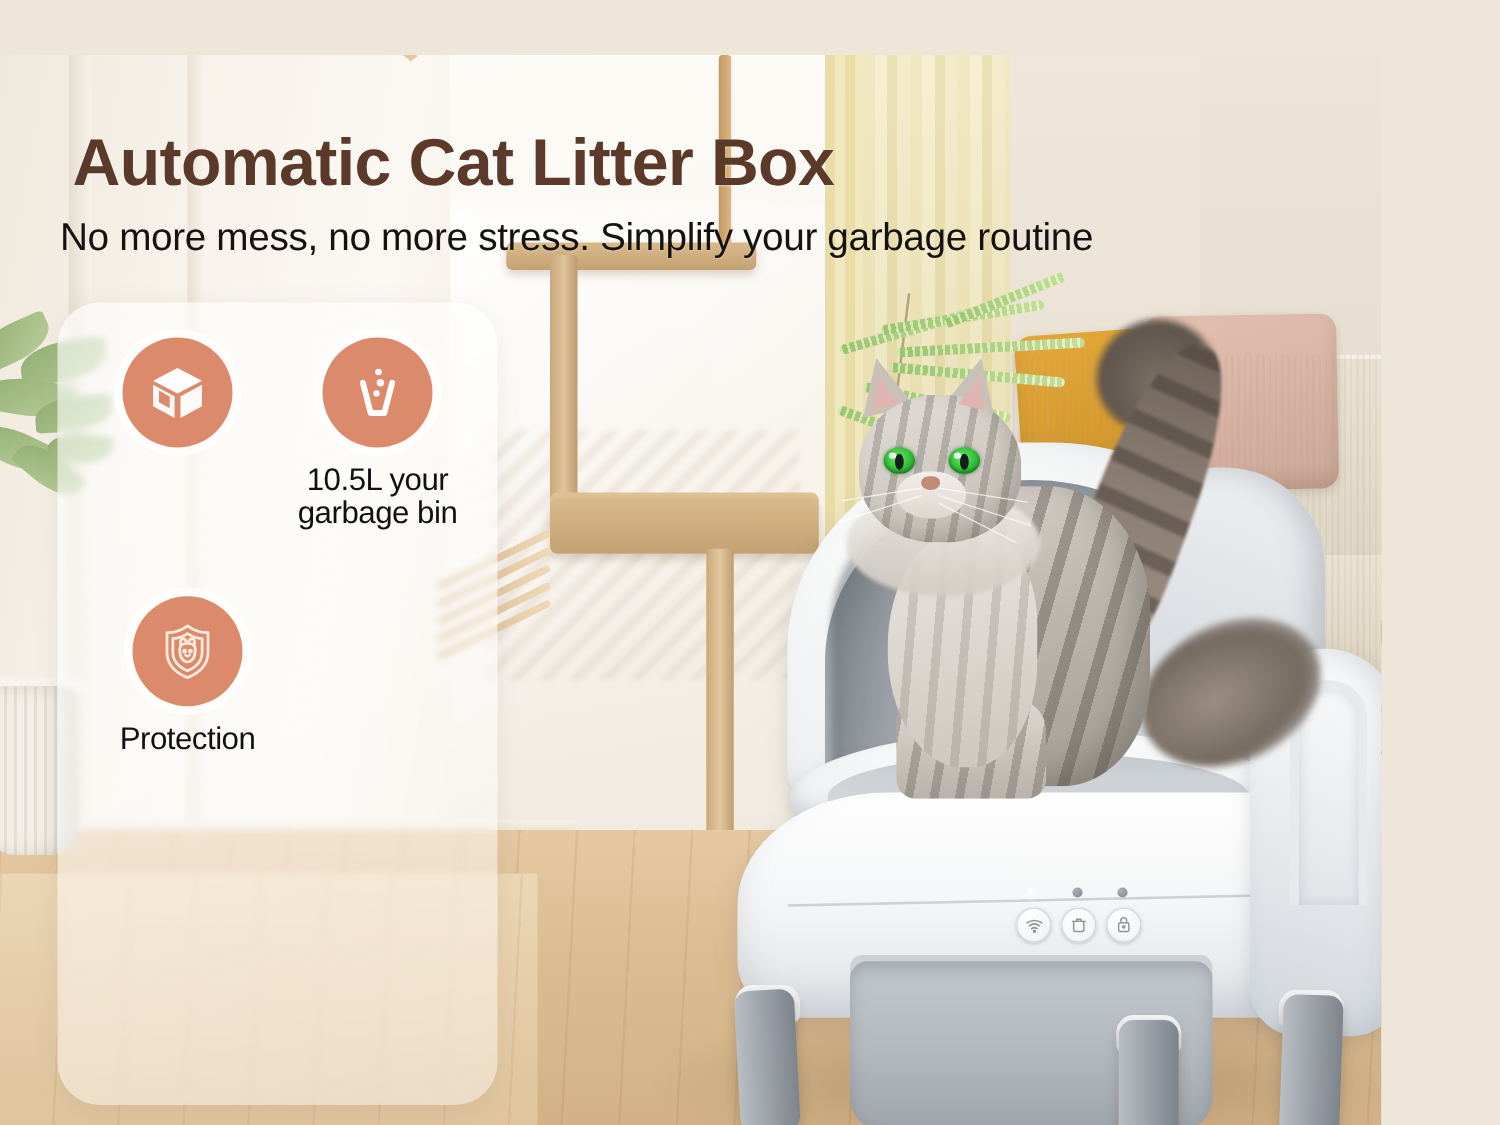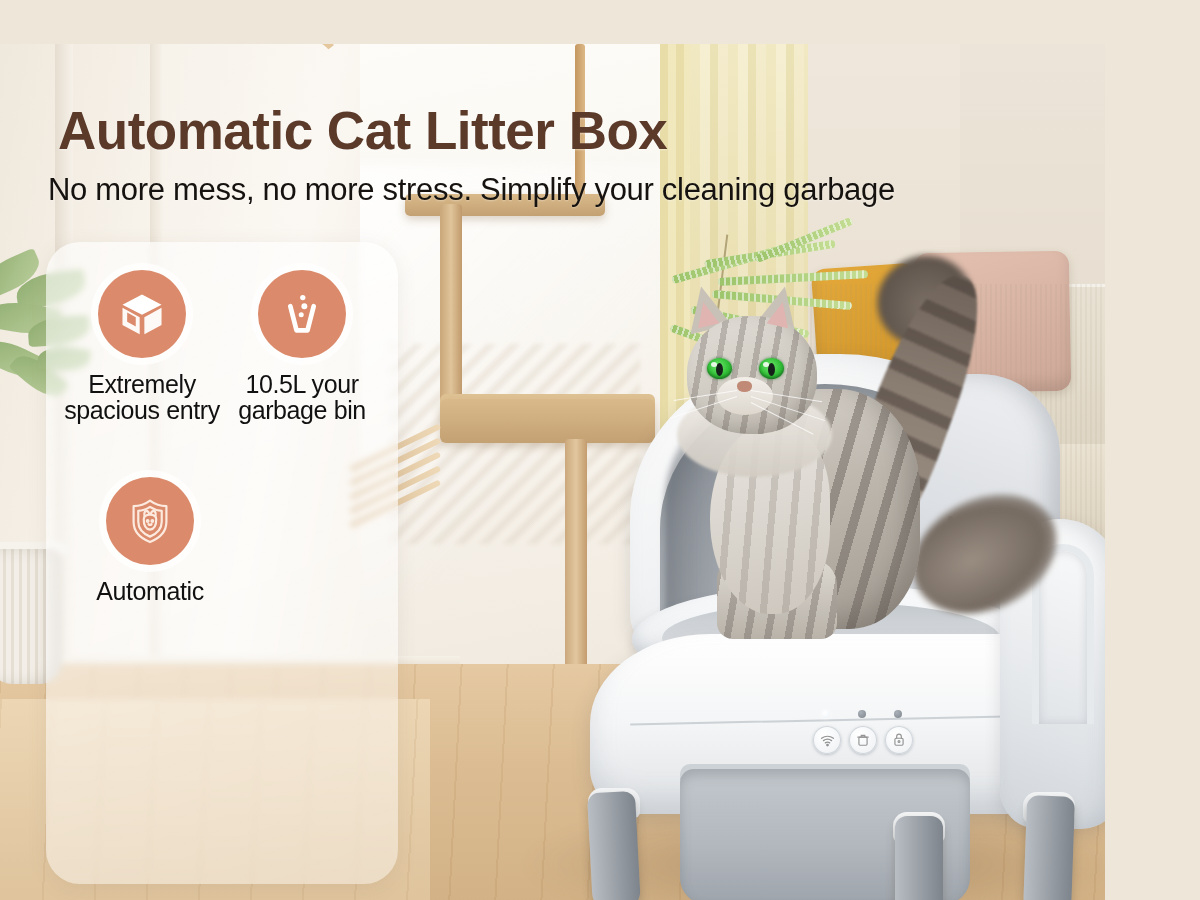--- a/index.html
+++ b/index.html
@@ -667,36 +667,35 @@
     <div>
       <div class="whisk" style="left:96px; top:116px; width:72px; transform:rotate(9deg);"></div>
       <div class="whisk" style="left:96px; top:122px; width:78px; transform:rotate(18deg);"></div>
       <div class="whisk" style="left:96px; top:128px; width:70px; transform:rotate(27deg);"></div>
       <div class="whisk" style="left:82px; top:116px; width:64px; transform:rotate(171deg);"></div>
       <div class="whisk" style="left:82px; top:122px; width:70px; transform:rotate(162deg);"></div>
     </div>
   </div>
 
   <div class="title">Automatic Cat Litter Box</div>
-  <div class="subtitle">No more mess, no more stress. Simplify your cleaning garbage</div>
+  <div class="subtitle">No more mess, no more stress. Simplify your garbage routine</div>
 
   <div class="features">
     <div class="feat-grid">
 
       <div class="frow r1">
         <div class="fcell">
           <div class="fcircle">
             <svg width="50" height="50" viewBox="0 0 64 64" fill="#fff">
               <path d="M32 7 L57 20 L32 33 L7 20 Z"></path>
               <path d="M7 24 L29 36 L29 58 L7 46 Z" opacity=".95"></path>
               <path d="M35 36 L57 24 L57 46 L35 58 Z" opacity=".95"></path>
               <path d="M13 30 L24 36 L24 48 L13 42 Z" fill="#db8b6b"></path>
             </svg>
           </div>
-          <div class="flabel">Extremely spacious entry</div>
         </div>
 
         <div class="fcell">
           <div class="fcircle">
             <svg width="50" height="50" viewBox="0 0 64 64" fill="none" stroke="#fff" stroke-width="6" stroke-linecap="round" stroke-linejoin="round">
               <path d="M17 22 L25 53 L39 53 L47 22"></path>
               <circle cx="33" cy="11" r="3.4" fill="#fff" stroke="none"></circle>
               <circle cx="35" cy="22" r="3.8" fill="#fff" stroke="none"></circle>
               <circle cx="31" cy="33" r="3.2" fill="#fff" stroke="none"></circle>
             </svg>
@@ -716,20 +715,20 @@
               <path d="M32 6 C24 12 16 13 11 13 v20 c0 14 11 22 21 26 10 -4 21 -12 21 -26 V13 c-5 0 -13 -1 -21 -7 Z"></path>
               <path d="M32 14 C26 18 21 19 17 19 v14 c0 10 8 16 15 19 7 -3 15 -9 15 -19 V19 c-4 0 -9 -1 -15 -5 Z"></path>
               <path d="M25 26 q-1 -6 2 -7 q3 0 4 4"></path>
               <path d="M39 26 q1 -6 -2 -7 q-3 0 -4 4"></path>
               <path d="M24 30 q0 12 8 13 q8 -1 8 -13 q0 -6 -8 -6 q-8 0 -8 6 Z"></path>
               <circle cx="29" cy="32" r="1.1" fill="#fdeadf"></circle>
               <circle cx="35" cy="32" r="1.1" fill="#fdeadf"></circle>
               <path d="M30 36 q2 2 4 0"></path>
             </svg>
           </div>
-          <div class="flabel">Automatic</div>
+          <div class="flabel">Protection</div>
         </div>
       </div>
 
     </div>
   </div>
 
 </div>
 
 </body></html>

